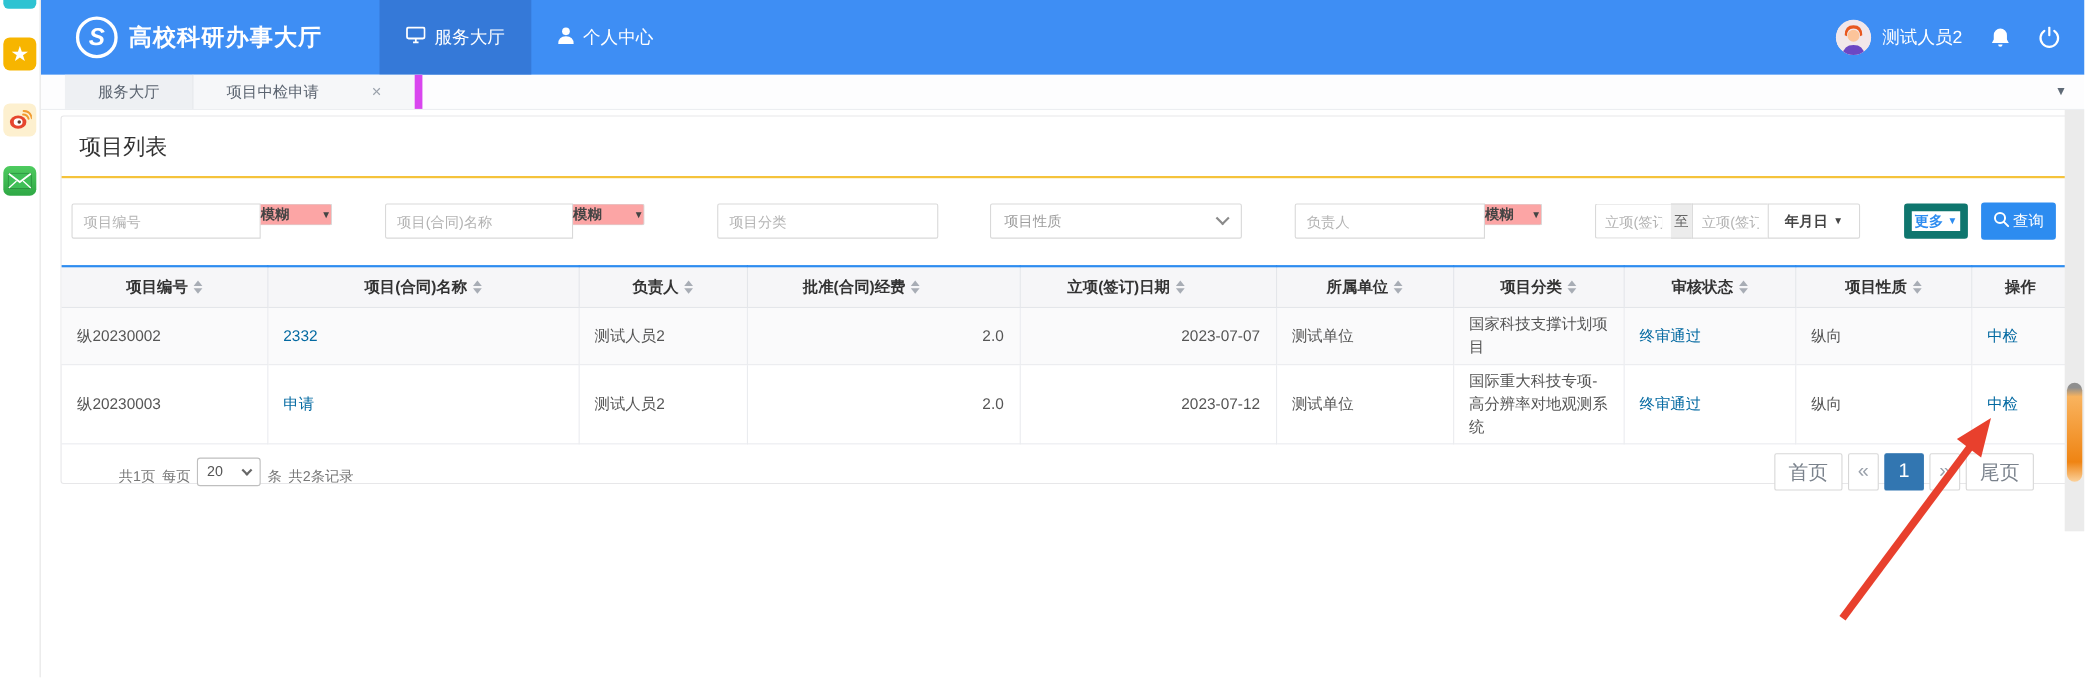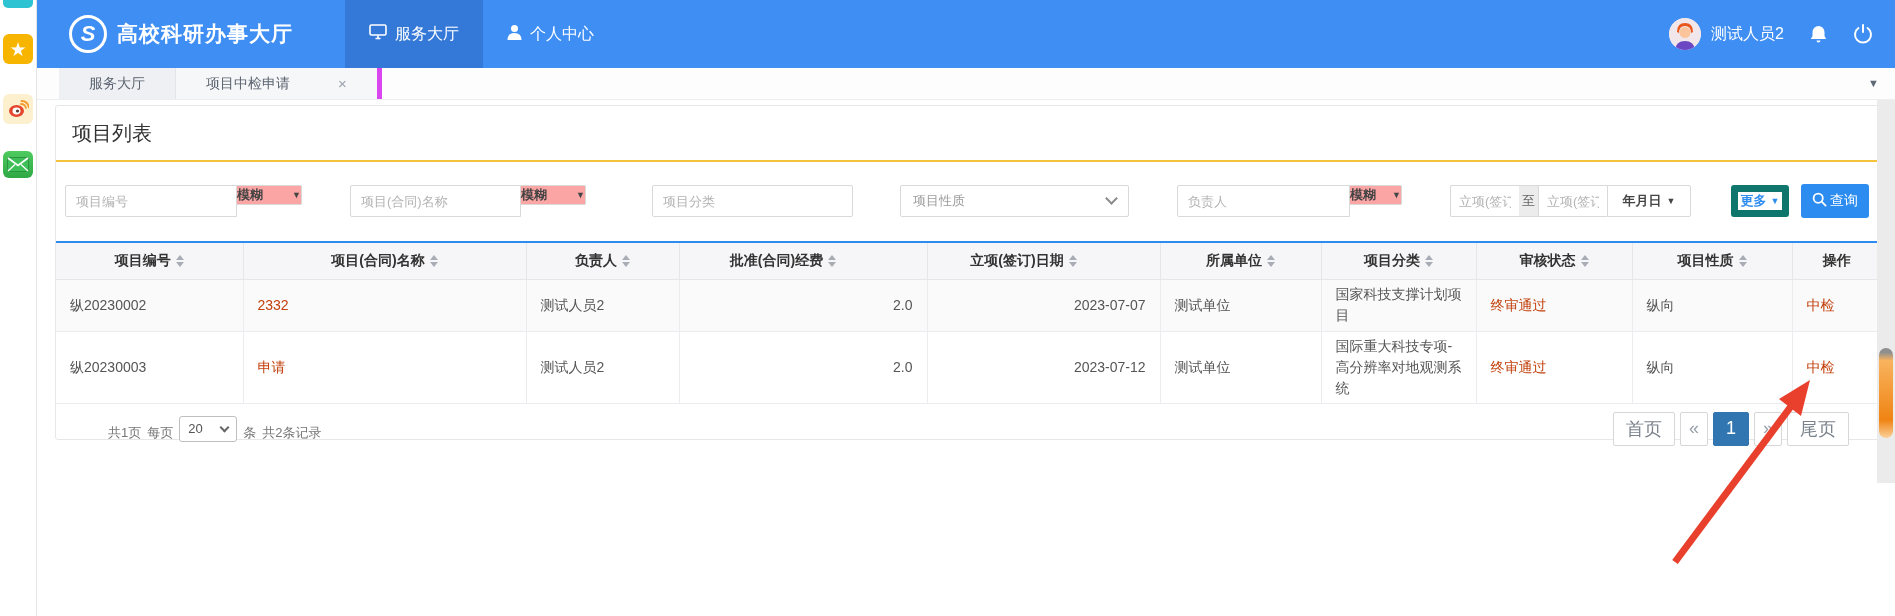--- a/index.html
+++ b/index.html
@@ -33,21 +33,21 @@
   .user-chip { display:flex; align-items:center; gap:10px; font-size:16px; cursor:pointer; }
   .avatar { width:32px; height:32px; border-radius:50%; overflow:hidden; background:#f1e7ea; }
   .hdr-icon { cursor:pointer; display:flex; align-items:center; }
 
   
   .tabbar { position:absolute; left:37px; top:68px; width:1858px; height:32px;
     background:#fdfdfe; border-bottom:1px solid #eceef1; display:flex; align-items:stretch; }
   .tab { display:flex; align-items:center; gap:8px; padding:0 30px; font-size:14px;
     color:#5b6470; cursor:pointer; }
   .tab-1 { margin-left:22px; background:#eef0f3; border-right:1px solid #e3e5e9; }
-  .tab-2 { background:#f6f7f9; border-right:5px solid #d946ef;gap:48px; }
+  .tab-2 { background:#f6f7f9; border-right:7px solid #d946ef;gap:48px; }
   .tab-close { color:#9aa1ab; font-size:15px; cursor:pointer; }
   .tab-overflow { position:absolute; right:16px; top:9px; color:#5f6a76; font-size:11px; cursor:pointer; }
 
   
   .card { position:absolute; left:55px; top:105px; width:1825px; height:335px;
     background:#fff; border:1px solid #e7e7e9; border-radius:3px; }
   .card-title-row { height:56px; display:flex; align-items:center; padding-left:16px;
     border-bottom:2px solid #f5c33b; }
   .card-title { font-size:20px; color:#333; }
 
@@ -94,21 +94,21 @@
   .grid td { height:52px; font-size:14px; color:#555; padding:4px 14px;
     border-right:1px solid #eaecef; border-bottom:1px solid #eaecef; line-height:1.5; }
   .grid tr.r1 td { background:#fafafb; }
   .grid td.num { text-align:right; }
   .th-wrap { display:inline-flex; align-items:center; gap:5px; cursor:pointer; }
   .sort { display:inline-flex; flex-direction:column; gap:2px; }
   .sort i { display:block; width:0; height:0; border-left:4px solid transparent;
     border-right:4px solid transparent; }
   .sort .up { border-bottom:5px solid #a8adb5; }
   .sort .dn { border-top:5px solid #a8adb5; }
-  a.cell-link { color:#c2410c; text-decoration:none; cursor:pointer; }
+  a.cell-link { color:#0369a1; text-decoration:none; cursor:pointer; }
 
   
   .pager { display:flex; align-items:center; padding:0 30px 0 16px; height:50px;
     font-size:13px; color:#777; }
   .pager-left { display:flex; align-items:flex-end; gap:6px;margin-left:36px; }
   .pp-select { height:26px; width:58px; border:1px solid #bfbfbf; border-radius:3px;
     background:#fff; display:flex; align-items:center; justify-content:space-between;
     padding:0 8px; color:#555; cursor:pointer; }
   .pp-select .chev { width:7px; height:7px; margin-top:-3px; border-color:#666; }
   .pager-right { margin-left:auto; display:flex; gap:5px; }

